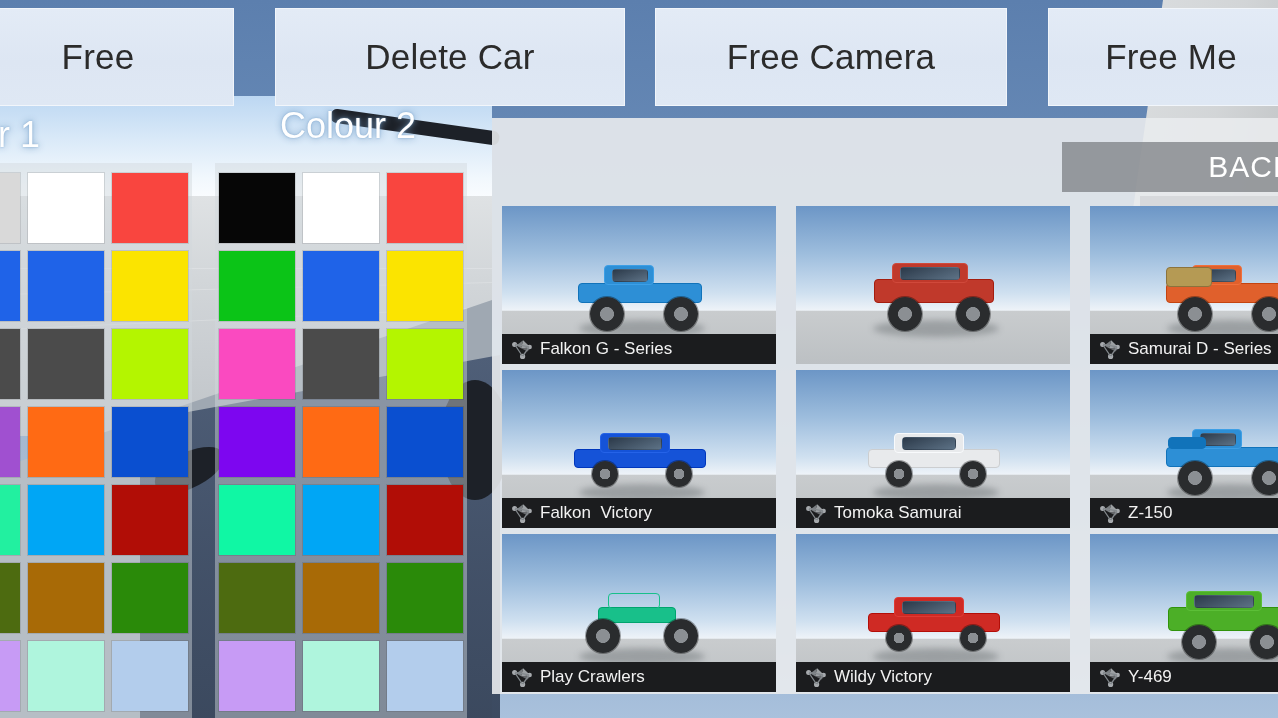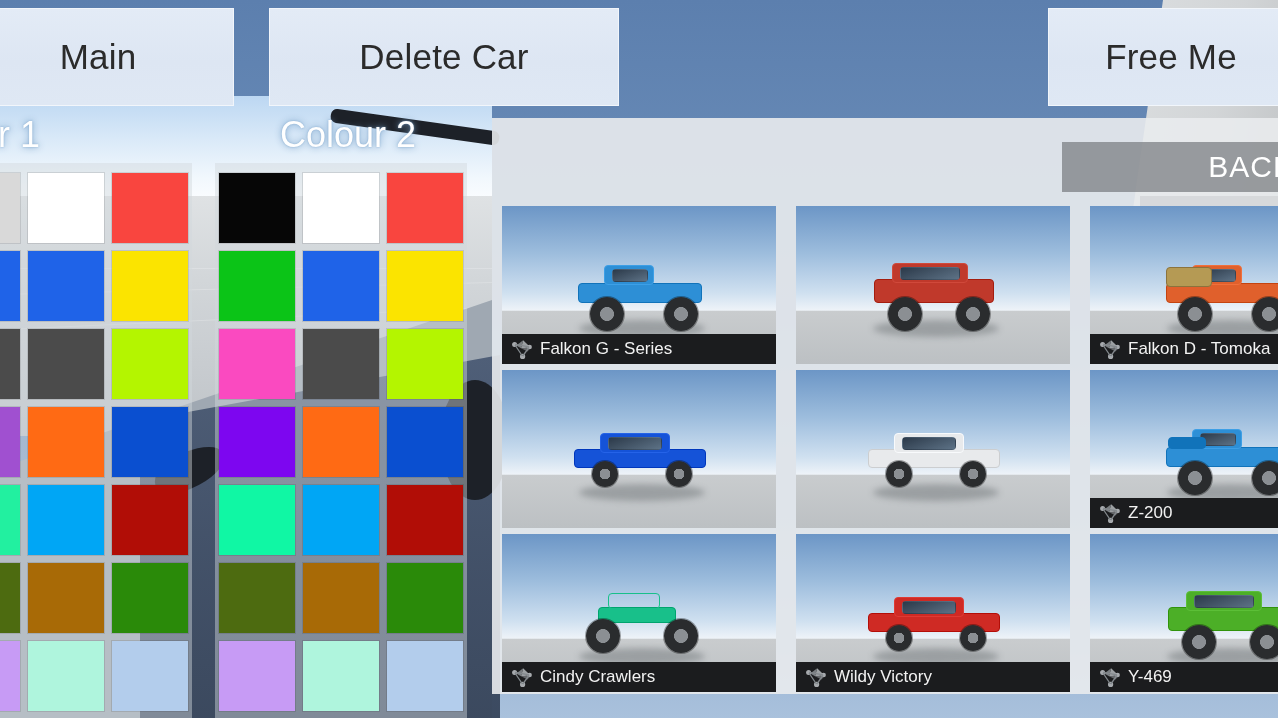--- a/index.html
+++ b/index.html
@@ -67,36 +67,36 @@
     background: linear-gradient(#e3ebf6 0%, #dde6f3 55%, #dfe8f4 100%);
     border: 1px solid rgba(255,255,255,.55);
     display: flex; align-items: center; justify-content: center;
     color: #2b2b2b;
     font-size: 35px;
     letter-spacing: .2px;
     box-sizing: border-box;
     user-select: none;
   }
   #btn-play      { left: -38px;  width: 272px; }
-  #btn-delete    { left: 269px;  width: 350px; }
+  #btn-delete    { left: 275px;  width: 350px; }
   #btn-camera    { left: 655px;  width: 352px; }
   #btn-mainmenu  { left: 1048px; width: 280px; }
   #btn-mainmenu .label { margin-right: 34px; }
 
   
   .palette-title {
     position: absolute;
     color: #ffffff;
     font-size: 36px;
     text-shadow: 0 0 7px rgba(120,160,200,.95), 0 0 2px rgba(120,160,200,.8);
     white-space: nowrap;
     user-select: none;
   }
   #colour1-title { left: -50px; top: 114px; }
-  #colour2-title { left: 280px; top: 114px; }
+  #colour2-title { left: 280px; top: 105px; }
 
   .palette {
     position: absolute;
     display: grid;
     grid-template-columns: repeat(3, 76px);
     grid-auto-rows: 78px;
     column-gap: 8px; row-gap: 0px;
     background: rgba(210,215,220,.46);
     padding: 6px 4px 6px 4px;
     box-sizing: border-box;
@@ -247,24 +247,27 @@
       <div class="swatch" style="background: rgb(77, 107, 16);"></div>
       <div class="swatch" style="background: rgb(168, 106, 6);"></div>
       <div class="swatch" style="background: rgb(42, 138, 9);"></div>
       <div class="swatch" style="background: rgb(199, 155, 245);"></div>
       <div class="swatch" style="background: rgb(175, 245, 221);"></div>
       <div class="swatch" style="background: rgb(179, 205, 236);"></div>
     </div>
 
   <div class="topbar">
     <div class="top-btn" id="btn-play">
-      <span class="label">Main</span>
+      <span class="label">Free</span>
     </div>
     <div class="top-btn" id="btn-delete">
       <span class="label">Delete Car</span>
+    </div>
+    <div class="top-btn" id="btn-camera">
+      <span class="label">Free Camera</span>
     </div>
     <div class="top-btn" id="btn-mainmenu">
       <span class="label">Free Me</span>
     </div>
   </div>
 
   <div id="car-panel">
     <div id="back-button">
       <span>BACK</span>
     </div>
@@ -320,45 +323,69 @@
           <div class="car-label">
             <svg class="mesh-icon" viewBox="0 0 24 22">
               <path d="M13.2 2.2 L20.5 9.4 L11.0 10.2 Z" fill="#b9bdc1"></path>
               <path d="M13.2 2.2 L11.0 10.2 L6.2 7.6 Z" fill="#8e9397"></path>
               <path d="M11.0 10.2 L20.5 9.4 L17.6 13.4 Z" fill="#76797d"></path>
               <circle cx="4.6" cy="6.6" r="2.5" fill="#c6cace"></circle>
               <circle cx="19.6" cy="9.0" r="2.3" fill="#c6cace"></circle>
               <circle cx="12.6" cy="18.4" r="2.6" fill="#c6cace"></circle>
               <path d="M5 7 L12.4 18 M19 9.4 L12.8 18 M5.2 6.4 L19 8.8" stroke="#9aa0a5" stroke-width="1.3" fill="none"></path>
             </svg>
-            <span class="car-name">Falkon D - Tomoka</span>
+            <span class="car-name">Samurai D - Series</span>
           </div>
         </div>
         <div class="car-card">
           <div class="car-thumb">
             <div class="car-shadow"></div>
             <div class="veh" style="width:150px;height:62px;">
               <div style="position:absolute;left:10px;top:28px;width:132px;height:19px;background:#1553d8;border:1px solid #0037bc;border-radius:4px;box-sizing:border-box;"></div>
               <div style="position:absolute;left:36px;top:12px;width:70px;height:20px;background:#1553d8;border:1px solid #2563e8;border-radius:4px;box-sizing:border-box;"></div>
               <div style="position:absolute;left:44px;top:16px;width:54px;height:13px;background:linear-gradient(160deg,#2c3a4a,#5d7286);border:1px solid transparent;border-radius:4px;box-sizing:border-box;"></div>
               <div class="wheel" style="left:28px;top:40px;"></div>
               <div class="wheel" style="left:102px;top:40px;"></div>
             </div>
           </div>
+          <div class="car-label">
+            <svg class="mesh-icon" viewBox="0 0 24 22">
+              <path d="M13.2 2.2 L20.5 9.4 L11.0 10.2 Z" fill="#b9bdc1"></path>
+              <path d="M13.2 2.2 L11.0 10.2 L6.2 7.6 Z" fill="#8e9397"></path>
+              <path d="M11.0 10.2 L20.5 9.4 L17.6 13.4 Z" fill="#76797d"></path>
+              <circle cx="4.6" cy="6.6" r="2.5" fill="#c6cace"></circle>
+              <circle cx="19.6" cy="9.0" r="2.3" fill="#c6cace"></circle>
+              <circle cx="12.6" cy="18.4" r="2.6" fill="#c6cace"></circle>
+              <path d="M5 7 L12.4 18 M19 9.4 L12.8 18 M5.2 6.4 L19 8.8" stroke="#9aa0a5" stroke-width="1.3" fill="none"></path>
+            </svg>
+            <span class="car-name">Falkon  Victory</span>
+          </div>
         </div>
         <div class="car-card">
           <div class="car-thumb">
             <div class="car-shadow"></div>
             <div class="veh" style="width:150px;height:62px;">
               <div style="position:absolute;left:10px;top:28px;width:132px;height:19px;background:#e8eaec;border:1px solid #ccced0;border-radius:4px;box-sizing:border-box;"></div>
               <div style="position:absolute;left:36px;top:12px;width:70px;height:20px;background:#e8eaec;border:1px solid #f8fafc;border-radius:4px;box-sizing:border-box;"></div>
               <div style="position:absolute;left:44px;top:16px;width:54px;height:13px;background:linear-gradient(160deg,#2c3a4a,#5d7286);border:1px solid transparent;border-radius:4px;box-sizing:border-box;"></div>
               <div class="wheel" style="left:28px;top:40px;"></div>
               <div class="wheel" style="left:102px;top:40px;"></div>
             </div>
+          </div>
+          <div class="car-label">
+            <svg class="mesh-icon" viewBox="0 0 24 22">
+              <path d="M13.2 2.2 L20.5 9.4 L11.0 10.2 Z" fill="#b9bdc1"></path>
+              <path d="M13.2 2.2 L11.0 10.2 L6.2 7.6 Z" fill="#8e9397"></path>
+              <path d="M11.0 10.2 L20.5 9.4 L17.6 13.4 Z" fill="#76797d"></path>
+              <circle cx="4.6" cy="6.6" r="2.5" fill="#c6cace"></circle>
+              <circle cx="19.6" cy="9.0" r="2.3" fill="#c6cace"></circle>
+              <circle cx="12.6" cy="18.4" r="2.6" fill="#c6cace"></circle>
+              <path d="M5 7 L12.4 18 M19 9.4 L12.8 18 M5.2 6.4 L19 8.8" stroke="#9aa0a5" stroke-width="1.3" fill="none"></path>
+            </svg>
+            <span class="car-name">Tomoka Samurai</span>
           </div>
         </div>
         <div class="car-card">
           <div class="car-thumb">
             <div class="car-shadow"></div>
             <div class="veh" style="width:150px;height:62px;">
               <div style="position:absolute;left:14px;top:26px;width:124px;height:20px;background:#2d8fd6;border:1px solid #1173ba;border-radius:4px;box-sizing:border-box;"></div>
               <div style="position:absolute;left:40px;top:8px;width:50px;height:20px;background:#2d8fd6;border:1px solid #3d9fe6;border-radius:4px;box-sizing:border-box;"></div>
               <div style="position:absolute;left:48px;top:12px;width:36px;height:13px;background:linear-gradient(160deg,#2c3a4a,#5d7286);border:1px solid transparent;border-radius:4px;box-sizing:border-box;"></div>
               <div style="position:absolute;left:16px;top:16px;width:38px;height:12px;background:#1173ba;border:1px solid #1173ba;border-radius:4px;box-sizing:border-box;"></div>
@@ -369,21 +396,21 @@
           <div class="car-label">
             <svg class="mesh-icon" viewBox="0 0 24 22">
               <path d="M13.2 2.2 L20.5 9.4 L11.0 10.2 Z" fill="#b9bdc1"></path>
               <path d="M13.2 2.2 L11.0 10.2 L6.2 7.6 Z" fill="#8e9397"></path>
               <path d="M11.0 10.2 L20.5 9.4 L17.6 13.4 Z" fill="#76797d"></path>
               <circle cx="4.6" cy="6.6" r="2.5" fill="#c6cace"></circle>
               <circle cx="19.6" cy="9.0" r="2.3" fill="#c6cace"></circle>
               <circle cx="12.6" cy="18.4" r="2.6" fill="#c6cace"></circle>
               <path d="M5 7 L12.4 18 M19 9.4 L12.8 18 M5.2 6.4 L19 8.8" stroke="#9aa0a5" stroke-width="1.3" fill="none"></path>
             </svg>
-            <span class="car-name">Z-200</span>
+            <span class="car-name">Z-150</span>
           </div>
         </div>
         <div class="car-card">
           <div class="car-thumb">
             <div class="car-shadow"></div>
             <div class="veh" style="width:150px;height:62px;">
               <div style="position:absolute;left:34px;top:22px;width:78px;height:16px;background:#18c08a;border:1px solid #00a46e;border-radius:4px;box-sizing:border-box;"></div>
               <div style="position:absolute;left:44px;top:8px;width:52px;height:16px;background:transparent;border:1px solid #18c08a;border-radius:4px;box-sizing:border-box;"></div>
               <div class="wheel big" style="left:22px;top:34px;"></div>
               <div class="wheel big" style="left:100px;top:34px;"></div>
@@ -392,21 +419,21 @@
           <div class="car-label">
             <svg class="mesh-icon" viewBox="0 0 24 22">
               <path d="M13.2 2.2 L20.5 9.4 L11.0 10.2 Z" fill="#b9bdc1"></path>
               <path d="M13.2 2.2 L11.0 10.2 L6.2 7.6 Z" fill="#8e9397"></path>
               <path d="M11.0 10.2 L20.5 9.4 L17.6 13.4 Z" fill="#76797d"></path>
               <circle cx="4.6" cy="6.6" r="2.5" fill="#c6cace"></circle>
               <circle cx="19.6" cy="9.0" r="2.3" fill="#c6cace"></circle>
               <circle cx="12.6" cy="18.4" r="2.6" fill="#c6cace"></circle>
               <path d="M5 7 L12.4 18 M19 9.4 L12.8 18 M5.2 6.4 L19 8.8" stroke="#9aa0a5" stroke-width="1.3" fill="none"></path>
             </svg>
-            <span class="car-name">Cindy Crawlers</span>
+            <span class="car-name">Play Crawlers</span>
           </div>
         </div>
         <div class="car-card">
           <div class="car-thumb">
             <div class="car-shadow"></div>
             <div class="veh" style="width:150px;height:62px;">
               <div style="position:absolute;left:10px;top:28px;width:132px;height:19px;background:#cf2a24;border:1px solid #b30e08;border-radius:4px;box-sizing:border-box;"></div>
               <div style="position:absolute;left:36px;top:12px;width:70px;height:20px;background:#cf2a24;border:1px solid #df3a34;border-radius:4px;box-sizing:border-box;"></div>
               <div style="position:absolute;left:44px;top:16px;width:54px;height:13px;background:linear-gradient(160deg,#2c3a4a,#5d7286);border:1px solid transparent;border-radius:4px;box-sizing:border-box;"></div>
               <div class="wheel" style="left:28px;top:40px;"></div>

